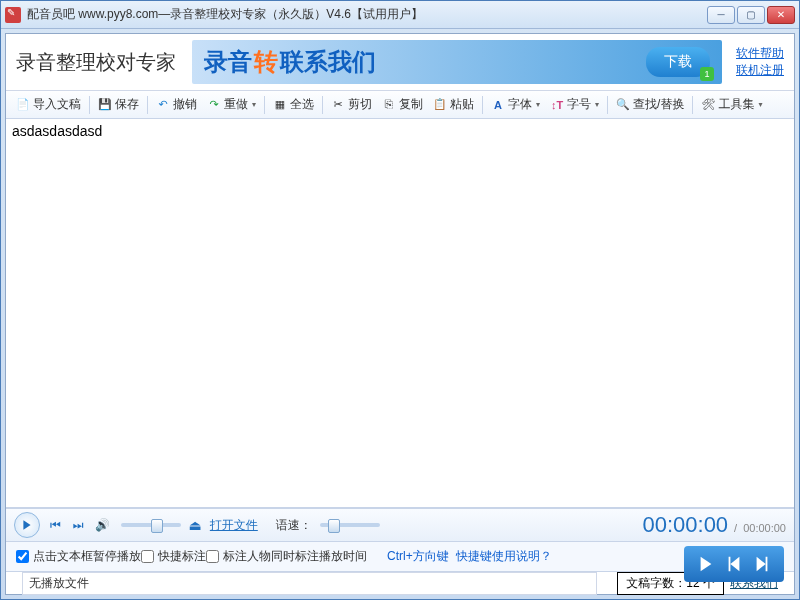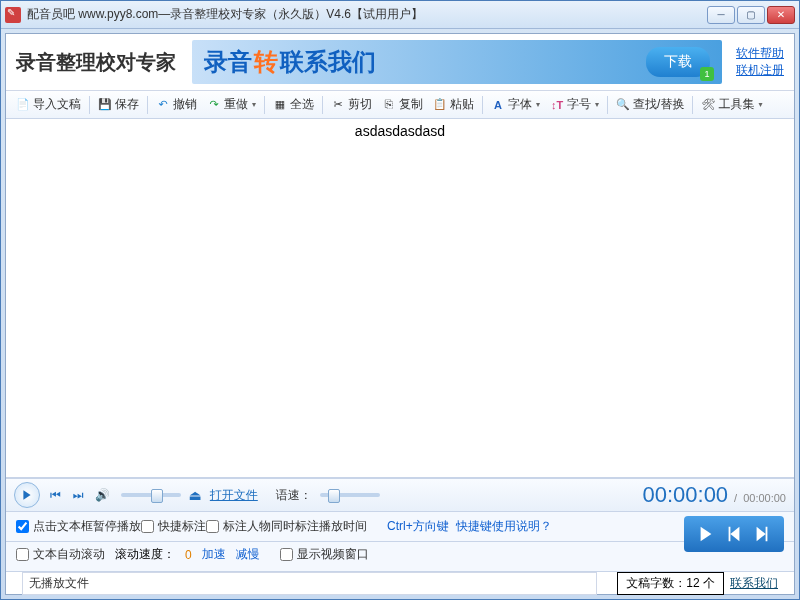--- a/index.html
+++ b/index.html
@@ -7,35 +7,35 @@
 .window { width: 800px; height: 600px; background: linear-gradient(#d6e5f5,#c8daf0); border: 1px solid #4a7cb8; display: flex; flex-direction: column; }
 .titlebar { height: 28px; background: linear-gradient(#e8f1fb,#d0e2f5); display: flex; align-items: center; padding: 0 4px; border-bottom: 1px solid #a0b8d8; }
 .titlebar-icon { width: 16px; height: 16px; margin-right: 6px; background: #d04040; border-radius: 2px; position: relative; }
 .titlebar-icon::after { content: "✎"; color: #fff; font-size: 10px; position: absolute; left: 2px; top: 0; }
 .titlebar-text { flex: 1; color: #333; font-size: 12px; }
 .win-controls { display: flex; gap: 2px; }
 .win-btn { width: 28px; height: 18px; border: 1px solid #7a9ac8; background: linear-gradient(#f5f9ff,#d8e6f5); border-radius: 3px; display: flex; align-items: center; justify-content: center; font-size: 10px; color: #405878; cursor: pointer; }
 .win-btn.close { background: linear-gradient(#f08080,#d04040); color: #fff; border-color: #a03030; }
 .client { flex: 1; margin: 4px; background: #fff; border: 1px solid #90a8c8; display: flex; flex-direction: column; }
 .header-row { display: flex; align-items: center; padding: 6px 10px; border-bottom: 1px solid #d0d8e8; }
-.app-title { font-size: 20px; color: #333; margin-right: 16px; white-space: nowrap; font-weight: bold; }
+.app-title { font-size: 20px; color: #333; margin-right: 16px; white-space: nowrap; }
 .banner { flex: 1; height: 44px; background: linear-gradient(90deg,#c8e0f8,#4aa0e0); display: flex; align-items: center; padding: 0 12px; position: relative; border-radius: 2px; }
 .banner-text { font-size: 24px; font-weight: bold; display: flex; gap: 2px; }
 .banner-text .b1 { color: #1060c0; }
 .banner-text .b2 { color: #ff7020; }
 .dl-btn { margin-left: auto; background: linear-gradient(#4ab0f0,#2080d0); color: #fff; padding: 6px 18px; border-radius: 14px; font-size: 14px; position: relative; }
 .dl-badge { position: absolute; right: -4px; bottom: -4px; width: 14px; height: 14px; background: #40c040; border-radius: 3px; font-size: 9px; color: #fff; text-align: center; line-height: 14px; }
 .side-links { margin-left: 14px; display: flex; flex-direction: column; }
 .side-links a { color: #1060d0; text-decoration: underline; font-size: 12px; cursor: pointer; }
 .toolbar { display: flex; align-items: center; padding: 3px 6px; background: linear-gradient(#fdfeff,#eef4fc); border-bottom: 1px solid #c8d4e8; gap: 2px; flex-wrap: nowrap; }
 .tool-btn { display: flex; align-items: center; gap: 3px; padding: 2px 4px; cursor: pointer; color: #333; white-space: nowrap; }
 .tool-ico { width: 14px; height: 14px; display: inline-flex; align-items: center; justify-content: center; font-size: 11px; }
 .tool-sep { width: 1px; height: 18px; background: #c8d4e8; margin: 0 2px; }
 .drop-arrow { font-size: 8px; color: #666; margin-left: 1px; }
-.editor { flex: 1; padding: 4px 6px; font-size: 14px; color: #000; background: #fff; overflow: auto; border-bottom: 1px solid #c8d4e8; text-align: center; }
+.editor { flex: 1; padding: 4px 6px; font-size: 14px; color: #000; background: #fff; overflow: auto; border-bottom: 1px solid #c8d4e8; }
 .player-bar { height: 34px; background: linear-gradient(#f8fbff,#e8f0fa); border-top: 1px solid #c8d4e8; border-bottom: 1px solid #c8d4e8; display: flex; align-items: center; padding: 0 8px; gap: 8px; }
 .play-btn { width: 26px; height: 26px; border-radius: 50%; background: radial-gradient(#fff,#d0e4f8); border: 1px solid #90b8e0; display: flex; align-items: center; justify-content: center; color: #2070c0; cursor: pointer; }
 .play-btn svg { width: 12px; height: 12px; fill: #2070c0; }
 .mini-btn { color: #2070c0; cursor: pointer; font-size: 12px; padding: 0 2px; }
 .vol-slider { width: 60px; height: 4px; background: #c0d4ec; border-radius: 2px; position: relative; }
 .vol-slider::after { content: ""; position: absolute; left: 30px; top: -4px; width: 10px; height: 12px; background: linear-gradient(#fff,#c8dcf0); border: 1px solid #80a8d0; border-radius: 2px; }
 .eject { color: #2070c0; font-size: 14px; cursor: pointer; }
 .open-file { color: #2070c0; text-decoration: underline; cursor: pointer; }
 .rate-label { margin-left: 10px; color: #333; }
 .rate-slider { width: 60px; height: 4px; background: #c0d4ec; border-radius: 2px; position: relative; }
@@ -200,34 +200,20 @@
           </svg>
         <svg viewBox="0 0 10 10">
             <path d="M8 1 L3 5 L8 9 Z M2 1 H3 V9 H2 Z"></path>
           </svg>
         <svg viewBox="0 0 10 10">
             <path d="M2 1 L7 5 L2 9 Z M7 1 H8 V9 H7 Z"></path>
           </svg>
       </div>
     </div>
 
-    <div class="options-row2">
-      <label class="chk">
-          <input type="checkbox" style="">
-          <span>文本自动滚动</span>
-        </label>
-      <span>滚动速度：</span>
-      <span class="opt-link orange">0</span>
-      <span class="opt-link">加速</span>
-      <span class="opt-link">减慢</span>
-      <label class="chk" style="margin-left:10px">
-          <input type="checkbox" style="">
-          <span>显示视频窗口</span>
-        </label>
-    </div>
 
     <div class="statusbar">
       <div class="status-left">无播放文件</div>
       <div class="status-right">
         <span>文稿字数：</span><span>12 个</span>
       </div>
       <a class="status-link">联系我们</a>
     </div>
 
   </div>

